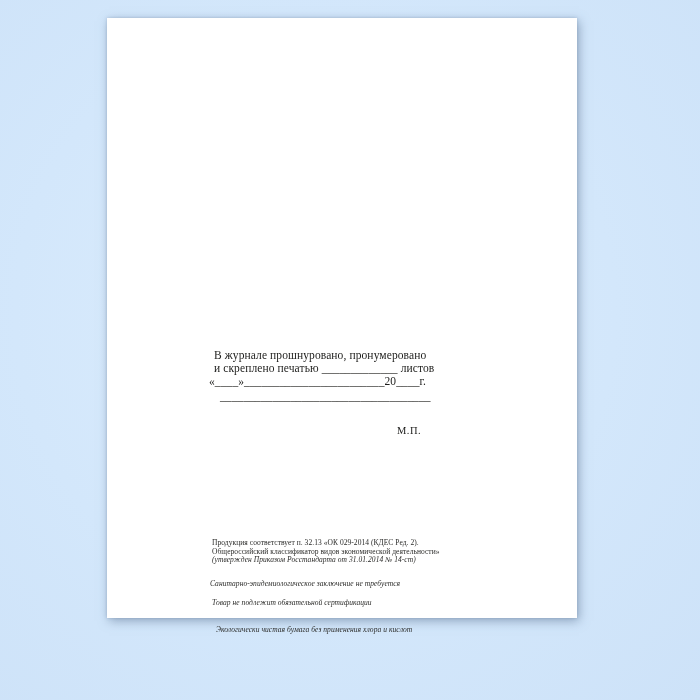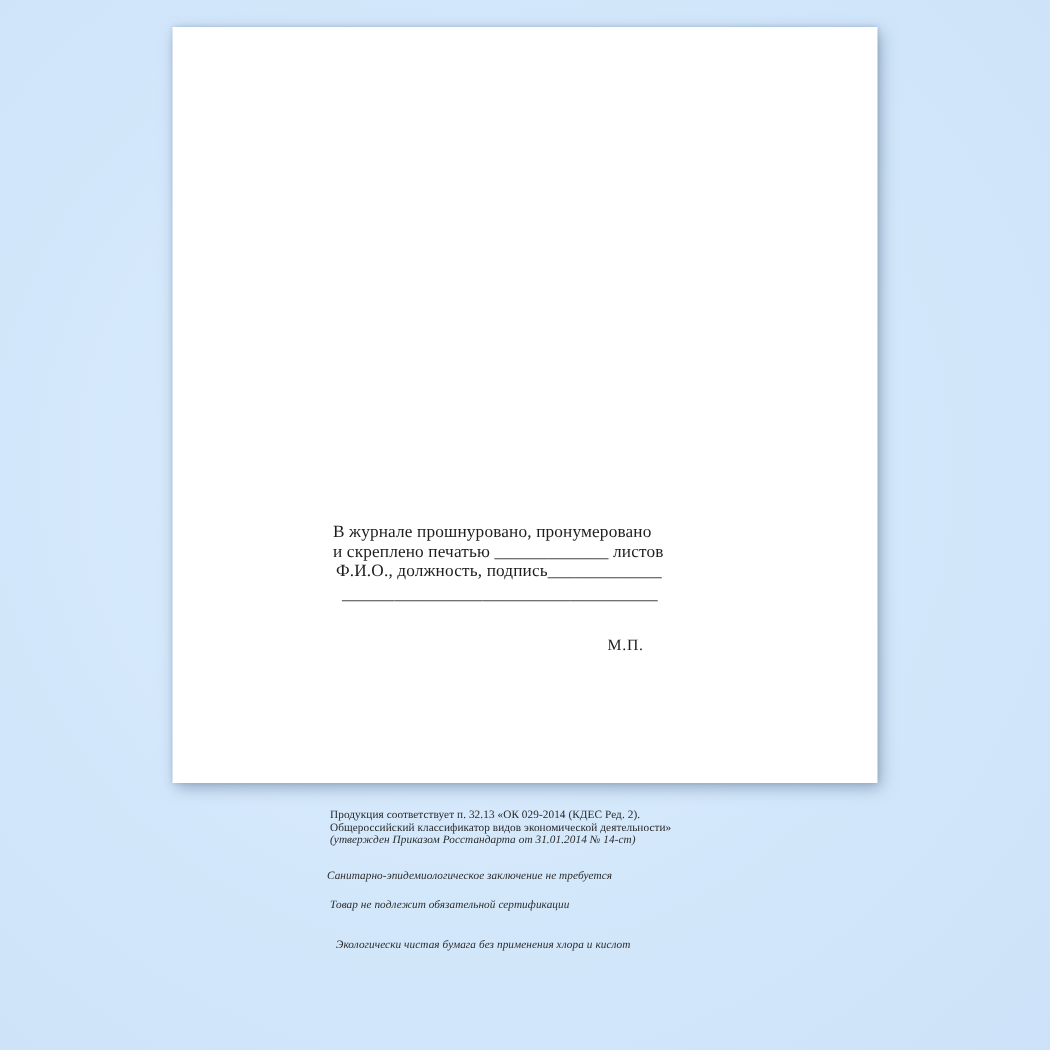--- a/index.html
+++ b/index.html
@@ -11,24 +11,24 @@
     font-family: "Liberation Serif", "DejaVu Serif", serif;
   }
   .scene {
     position: relative;
     width: 700px;
     height: 700px;
     background: radial-gradient(ellipse at 45% 45%, #dcedfd 0%, #d3e7fb 55%, #cde2f8 100%);
   }
   .paper {
     position: absolute;
-    left: 115px;
+    left: 107px;
     top: 18px;
     width: 470px;
-    height: 504px;
+    height: 600px;
     background: #ffffff;
     box-shadow: 2px 3px 10px rgba(92, 116, 148, 0.55), 0 0 3px rgba(105, 128, 160, 0.35);
   }
   
   .cert-block {
     position: absolute;
     left: 107px;
     top: 331px;
     width: 218px;
     font-size: 11.5px;
@@ -110,21 +110,21 @@
 </style>
 </head>
 <body>
 
 <div class="scene">
   <div class="paper">
 
     <div class="cert-block">
       <div class="cert-line l1">В журнале прошнуровано, пронумеровано</div>
       <div class="cert-line l2">и скреплено печатью _____________ листов</div>
-      <div class="cert-line l4">Ф.И.О., должность, подпись_____________</div>
+      <div class="cert-line l3">«____»________________________20____г.</div>
       <div class="cert-line l5">____________________________________</div>
     </div>
 
     <div class="stamp">М.П.</div>
 
     <div class="footer">
       <div class="std-line">Продукция соответствует п. 32.13 «ОК 029-2014 (КДЕС Ред. 2).</div>
       <div class="std-line">Общероссийский классификатор видов экономической деятельности»</div>
       <div class="std-line italic">(утвержден Приказом Росстандарта от 31.01.2014 № 14-ст)</div>
 

